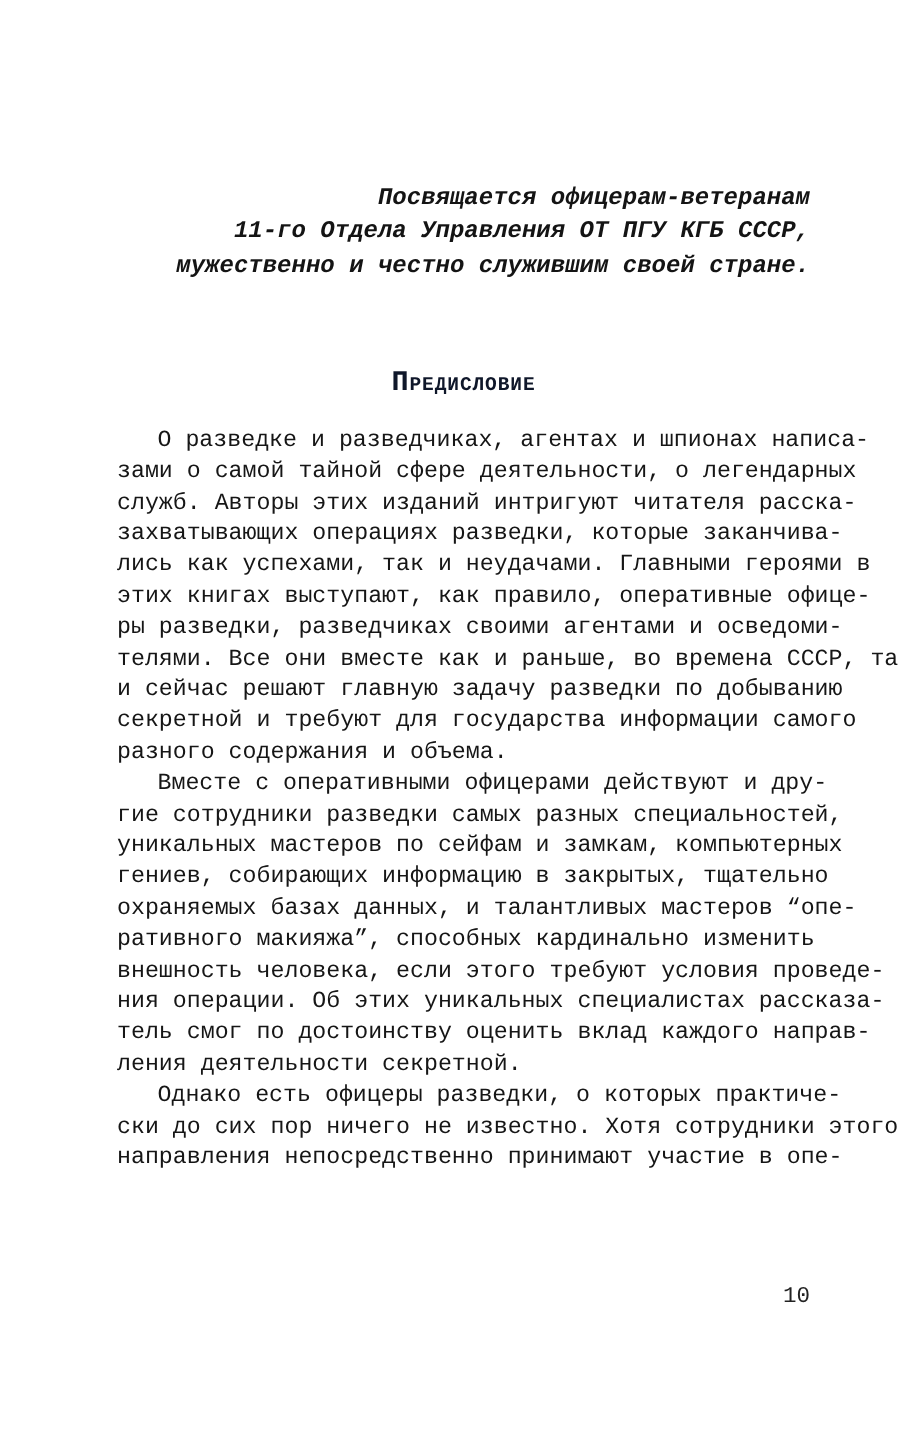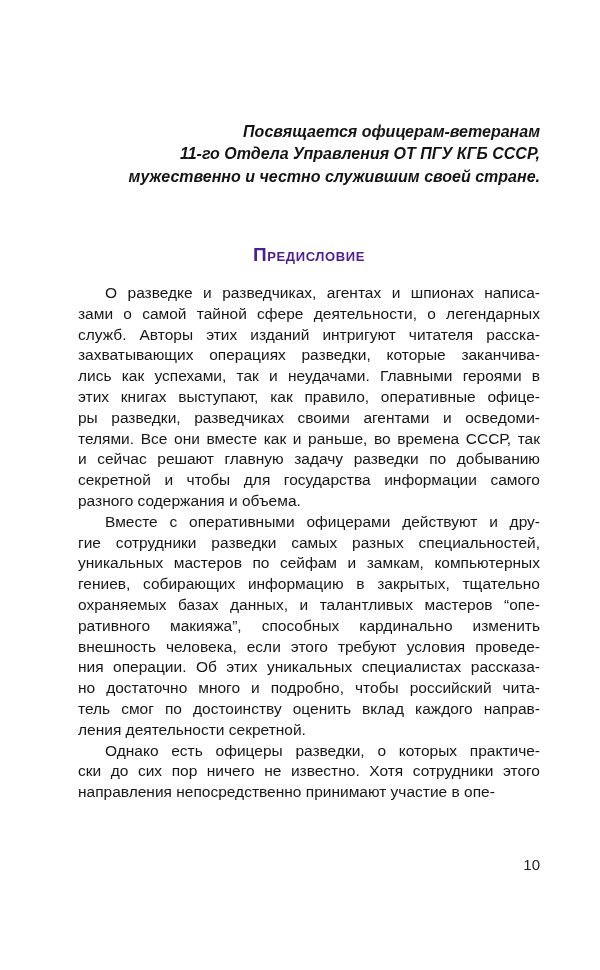--- a/index.html
+++ b/index.html
@@ -7,21 +7,21 @@
     padding: 0;
     background: #e8e8e8;
   }
   .page {
     position: relative;
     width: 600px;
     height: 970px;
     margin: 0 auto;
     background: #ffffff;
     color: #161616;
-    font-family: Liberation Sans, sans-serif;
+    font-family: Liberation Mono, monospace;
     overflow: hidden;
   }
   .dedication {
     position: absolute;
     top: 121px;
     left: 78px;
     width: 462px;
     text-align: right;
     font-style: italic;
     font-weight: bold;
@@ -33,21 +33,21 @@
     position: absolute;
     top: 244px;
     left: 78px;
     width: 462px;
     margin: 0;
     text-align: center;
     font-size: 19px;
     font-weight: bold;
     font-variant: small-caps;
     letter-spacing: 0.6px;
-    color: #4c1d95;
+    color: #0f172a;
   }
   .body-text {
     position: absolute;
     top: 283px;
     left: 78px;
     width: 462px;
     font-size: 15.5px;
     line-height: 20.8px;
     color: #161616;
   }
@@ -86,33 +86,32 @@
       <div class="para">
         <div class="line">О разведке и разведчиках, агентах и шпионах написа-</div>
         <div class="line">зами о самой тайной сфере деятельности, о легендарных</div>
         <div class="line">служб. Авторы этих изданий интригуют читателя расска-</div>
         <div class="line">захватывающих операциях разведки, которые заканчива-</div>
         <div class="line">лись как успехами, так и неудачами. Главными героями в</div>
         <div class="line">этих книгах выступают, как правило, оперативные офице-</div>
         <div class="line">ры разведки, разведчиках своими агентами и осведоми-</div>
         <div class="line">телями. Все они вместе как и раньше, во времена СССР, так</div>
         <div class="line">и сейчас решают главную задачу разведки по добыванию</div>
-        <div class="line">секретной и чтобы для государства информации самого</div>
+        <div class="line">секретной и требуют для государства информации самого</div>
         <div class="line">разного содержания и объема.</div>
       </div>
       <div class="para">
         <div class="line">Вместе с оперативными офицерами действуют и дру-</div>
         <div class="line">гие сотрудники разведки самых разных специальностей,</div>
         <div class="line">уникальных мастеров по сейфам и замкам, компьютерных</div>
         <div class="line">гениев, собирающих информацию в закрытых, тщательно</div>
         <div class="line">охраняемых базах данных, и талантливых мастеров “опе-</div>
         <div class="line">ративного макияжа”, способных кардинально изменить</div>
         <div class="line">внешность человека, если этого требуют условия проведе-</div>
         <div class="line">ния операции. Об этих уникальных специалистах рассказа-</div>
-        <div class="line">но достаточно много и подробно, чтобы российский чита-</div>
         <div class="line">тель смог по достоинству оценить вклад каждого направ-</div>
         <div class="line">ления деятельности секретной.</div>
       </div>
       <div class="para">
         <div class="line">Однако есть офицеры разведки, о которых практиче-</div>
         <div class="line">ски до сих пор ничего не известно. Хотя сотрудники этого</div>
         <div class="line">направления непосредственно принимают участие в опе-</div>
       </div>
     </div>
 

